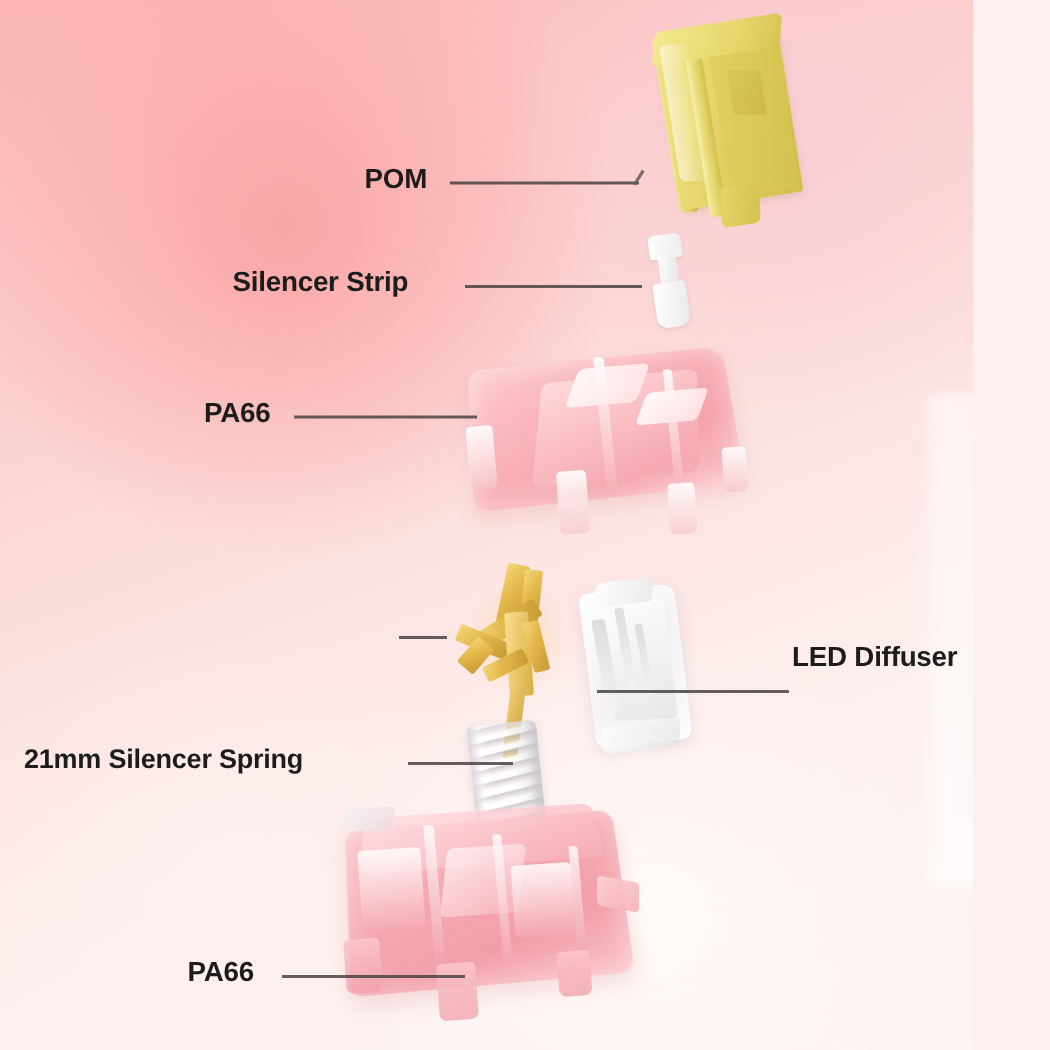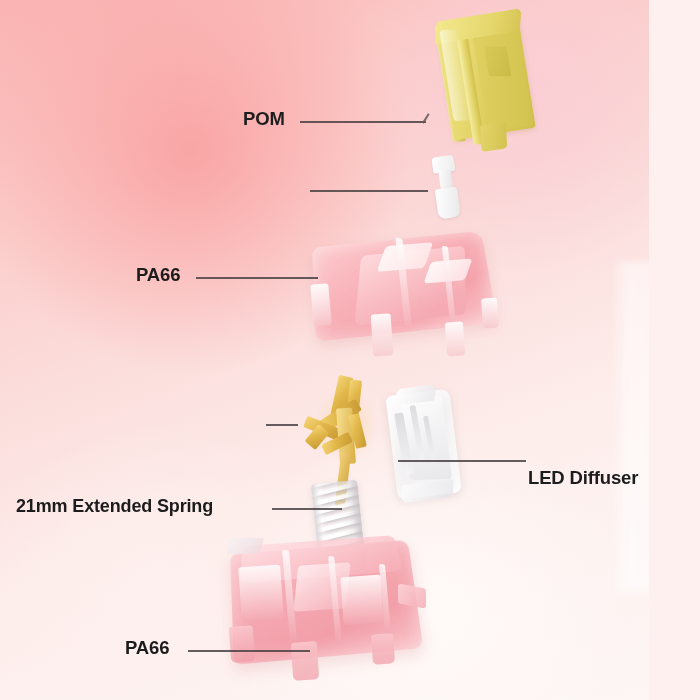--- a/index.html
+++ b/index.html
@@ -367,29 +367,30 @@
     <div class="leg r"></div>
     <div class="pin"></div>
     <div class="chip"></div>
   </div>
 
   <div class="label" style="left:243px;top:110px;">POM</div>
   <div class="leader" style="left:300px;top:121px;width:126px;">
     <span class="leader-hook" style="left:122px;top:-9px;"></span>
   </div>
 
+  <div class="label" style="left:155px;top:179px;">Silencer Strip</div>
   <div class="leader" style="left:310px;top:190px;width:118px;"></div>
 
   <div class="label" style="left:136px;top:266px;">PA66</div>
   <div class="leader" style="left:196px;top:277px;width:122px;"></div>
 
   <div class="leader" style="left:266px;top:424px;width:32px;"></div>
 
-  <div class="label" style="left:528px;top:469px;">LED Diffuser</div>
+  <div class="label" style="left:528px;top:429px;">LED Diffuser</div>
   <div class="leader" style="left:398px;top:460px;width:128px;"></div>
 
-  <div class="label sm" style="left:16px;top:497px;">21mm Extended Spring</div>
+  <div class="label sm" style="left:16px;top:497px;">21mm Silencer Spring</div>
   <div class="leader" style="left:272px;top:508px;width:70px;"></div>
 
   <div class="label" style="left:125px;top:639px;">PA66</div>
   <div class="leader" style="left:188px;top:650px;width:122px;"></div>
 
 </div>
 
 </body></html>

